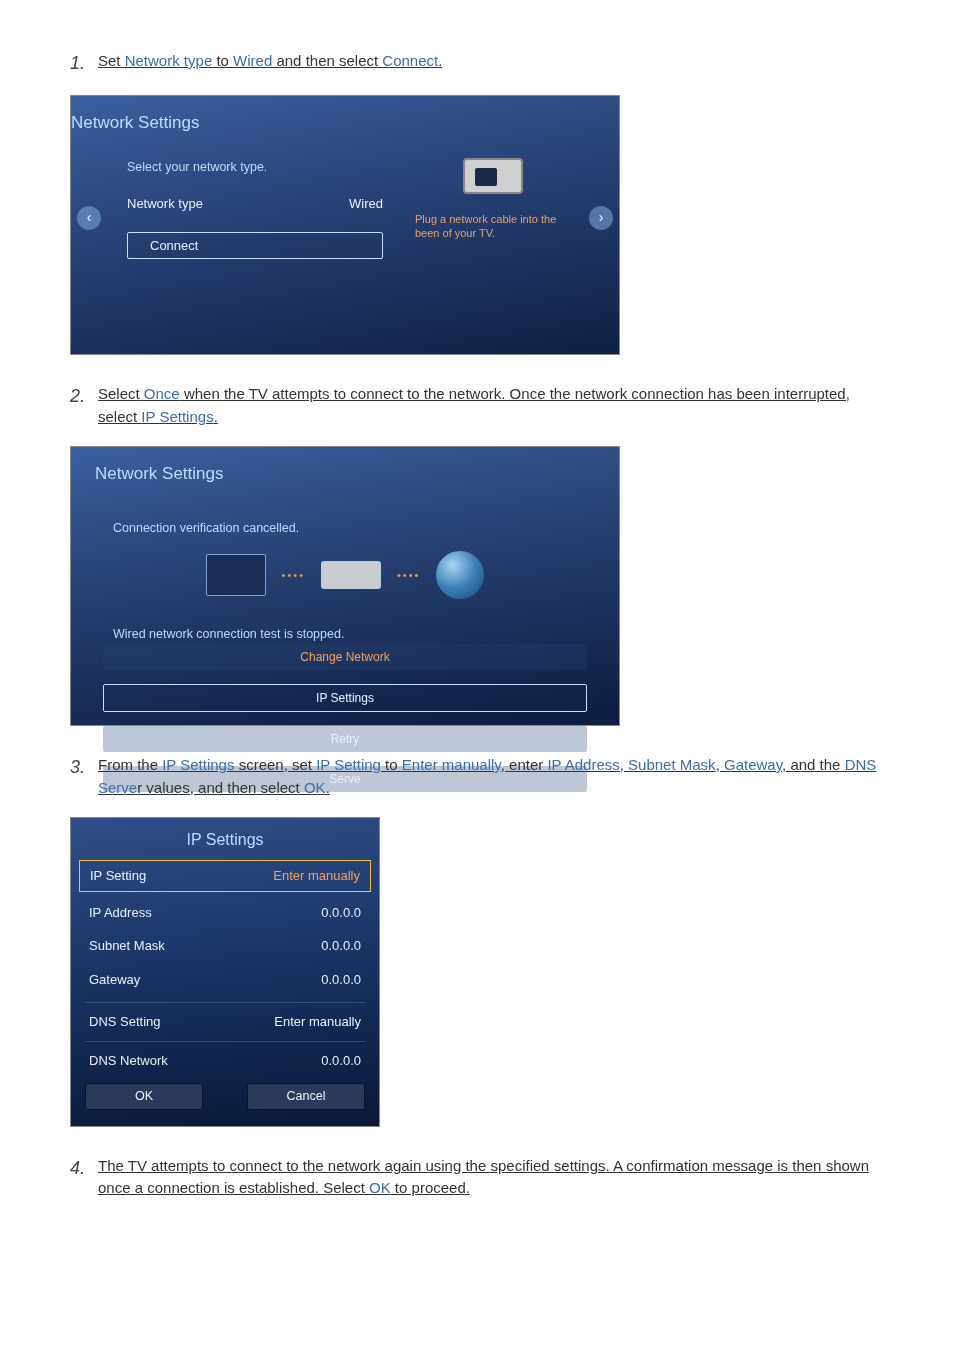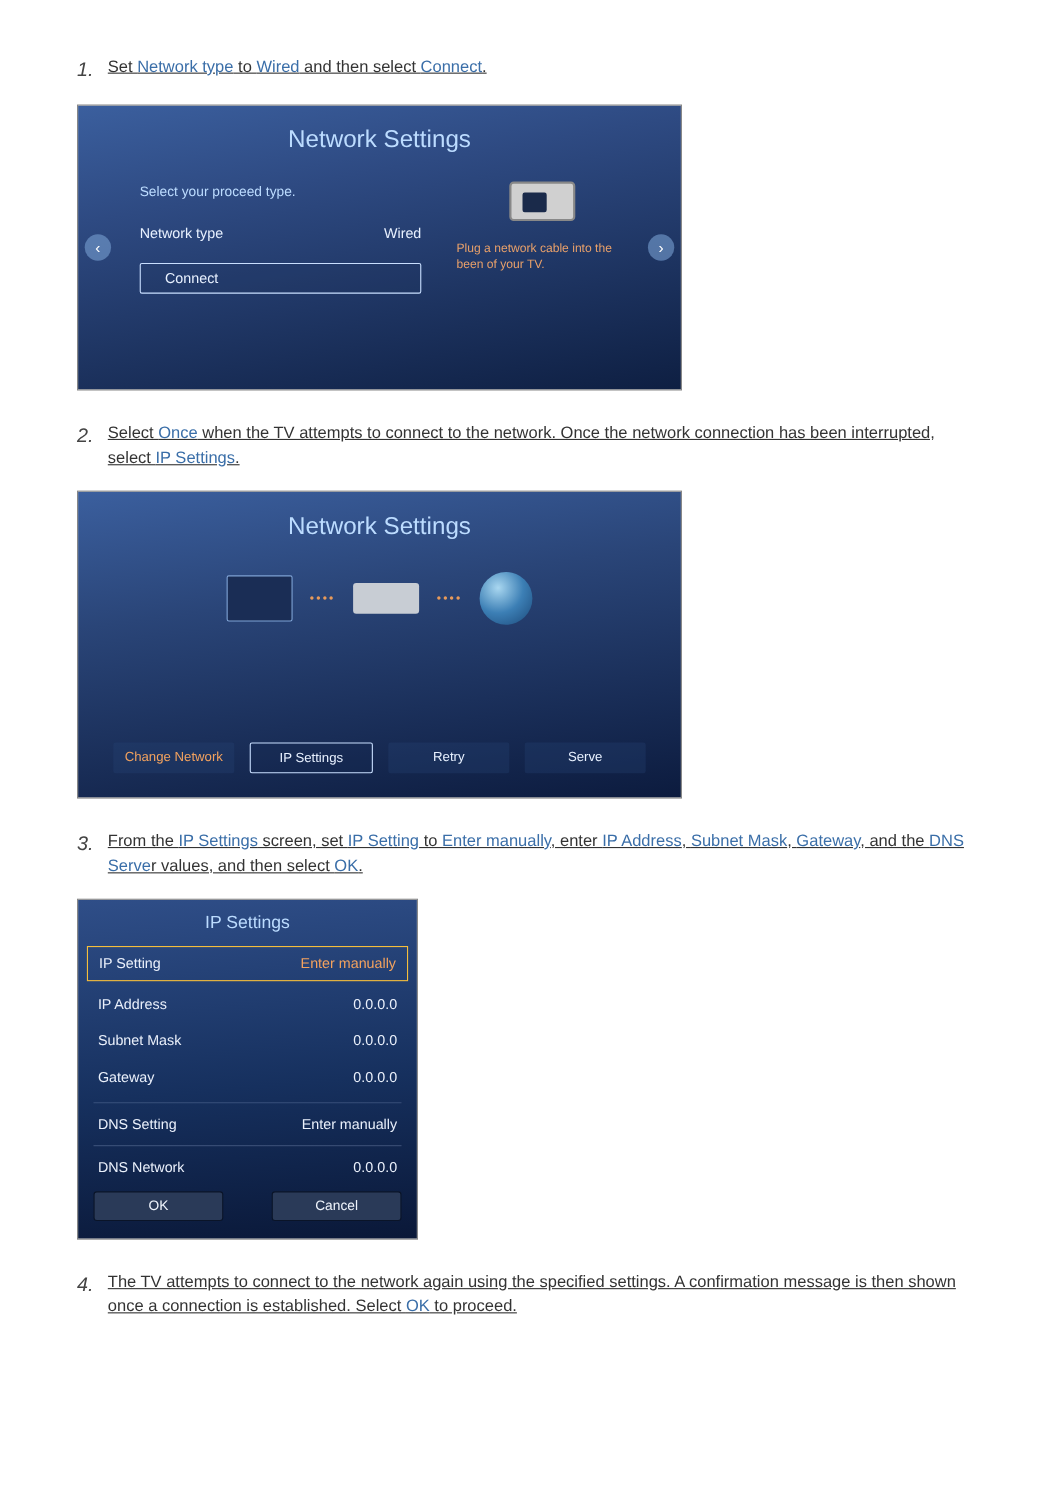--- a/index.html
+++ b/index.html
@@ -29,21 +29,21 @@
   }
   
   .ss1 {
     width: 550px;
     height: 260px;
     background: linear-gradient(170deg, #3b5f9e 0%, #2e4a82 30%, #0e1f42 100%);
     color: #c9dfff;
     position: relative;
     padding: 14px 0 0 0;
   }
-  .ss-title { text-align: center; font-size: 22px; color: #bcdcff; margin-bottom: 22px; }
+  .ss-title { text-align: left; font-size: 17px; color: #bcdcff; margin-bottom: 22px; }
   .ss1-inner { display: flex; align-items: flex-start; height: 180px; }
   .arrow-col {
     width: 36px; display: flex; align-items: center; justify-content: center;
     height: 120px;
   }
   .arrow-circle {
     width: 24px; height: 24px; border-radius: 50%;
     background: rgba(120,160,210,.6); color: #fff;
     display: flex; align-items: center; justify-content: center;
     font-size: 14px;
@@ -82,21 +82,21 @@
   .diag-box { width: 60px; height: 42px; border: 1px solid #7fa3d5; background: #1a2d55; border-radius: 2px; }
   .diag-router { width: 60px; height: 28px; background: #c8cdd4; border-radius: 3px; }
   .diag-globe {
     width: 48px; height: 48px; border-radius: 50%;
     background: radial-gradient(circle at 35% 30%, #a9d7f0 0%, #3c7fb5 50%, #1b4878 100%);
   }
   .dots { color: #e89a5a; letter-spacing: 2px; font-size: 11px; line-height: 1; }
   .ss2-status { font-size: 12.5px; color: #bcdcff; margin: 6px 18px 0 18px; }
   .ss2-btnrow {
     margin-top: auto; margin-bottom: 8px;
-    display: flex; justify-content: flex-start; gap: 14px; padding: 0 8px;
+    display: flex; justify-content: flex-start; gap: 14px; padding: 0 8px; flex-direction: column;
   }
   .ss2-btn {
     flex: 1; text-align: center; font-size: 12px;
     color: #e8f1ff; padding: 4px 0;
     border-radius: 2px; background: rgba(40,70,120,.3);
   }
   .ss2-btn.accent { color: #f3a25e; }
   .ss2-btn.outlined { border: 1.5px solid #c9dfff; background: rgba(20,40,80,.25); }
 
   
@@ -134,21 +134,21 @@
   </div>
 </li>
 
 <div class="screenshot ss1">
   <div class="ss-title">Network Settings</div>
   <div class="ss1-inner">
     <div class="arrow-col">
           <div class="arrow-circle">‹</div>
         </div>
     <div class="ss1-left">
-      <div class="ss1-sub">Select your proceed type.</div>
+      <div class="ss1-sub">Select your network type.</div>
       <div class="nt-row">
         <span>Network type</span>
         <span>Wired</span>
       </div>
       <div class="connect-btn">Connect</div>
     </div>
     <div class="ss1-right">
       <div class="port-box"></div>
       <div class="ss1-tip">Plug a network cable into the been of your TV.</div>
     </div>
@@ -160,27 +160,29 @@
 
 <li class="step">
   <div class="step-num">2.</div>
   <div class="step-text">
     <span>Select </span><span class="hl">Once</span><span> when the TV attempts to connect to the network. Once the network connection has been interrupted, select </span><span class="hl">IP Settings</span><span>.</span>
   </div>
 </li>
 
 <div class="screenshot ss2">
   <div class="ss-title">Network Settings</div>
+  <div class="ss2-sub">Connection verification cancelled.</div>
   <div class="diagram-row">
     <div class="diag-box"></div>
     <div class="dots">••••</div>
     <div class="diag-router"></div>
     <div class="dots">••••</div>
     <div class="diag-globe"></div>
   </div>
+  <div class="ss2-status">Wired network connection test is stopped.</div>
   <div class="ss2-btnrow">
     <div class="ss2-btn accent">Change Network</div>
     <div class="ss2-btn outlined">IP Settings</div>
     <div class="ss2-btn">Retry</div>
     <div class="ss2-btn">Serve</div>
   </div>
 </div>
 
 <li class="step">
   <div class="step-num">3.</div>

